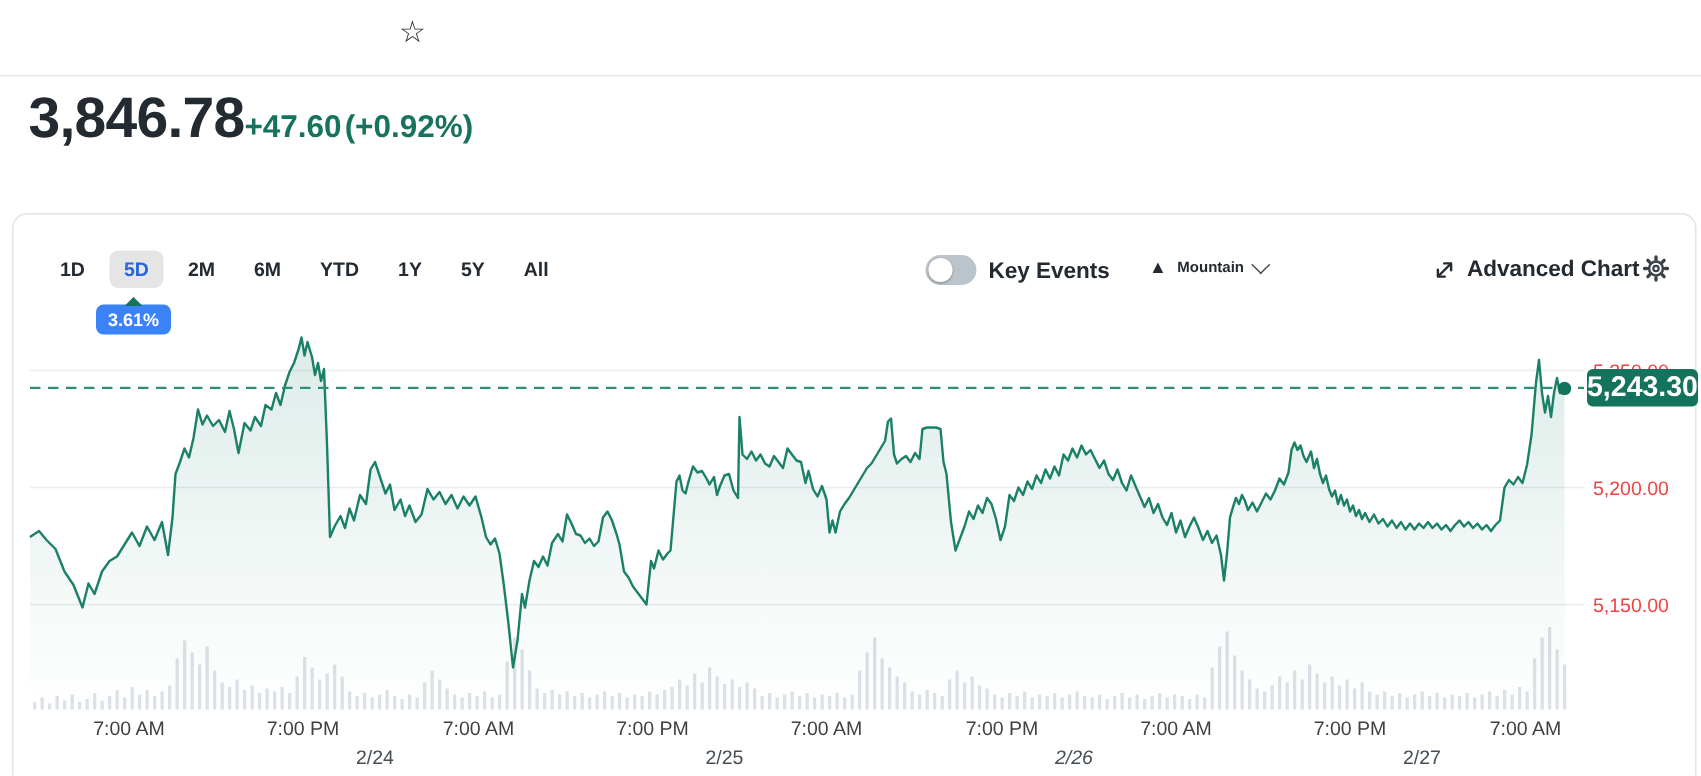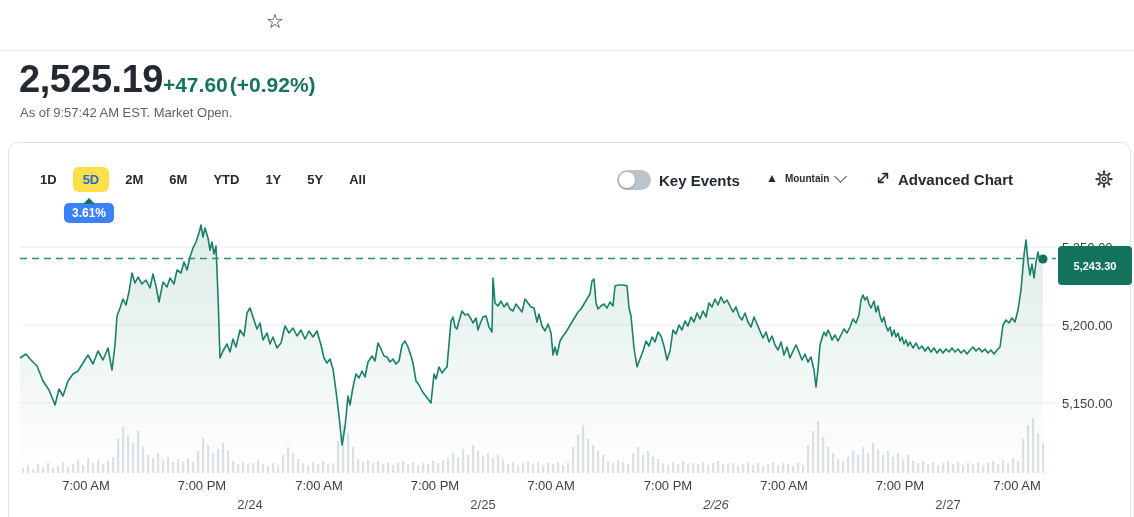--- a/index.html
+++ b/index.html
@@ -16,62 +16,61 @@
   .chg{font-size:21px;font-weight:700;color:#15735e;}
   .chg-pct{margin-left:2px;font-size:21px;font-weight:700;color:#15735e;}
   .asof{left:20px;top:105px;font-size:13px;color:#5b636b;}
 
   
   .card{left:8px;top:142px;width:1121px;height:400px;border:1px solid #e0e4e9;border-radius:10px;background:#fff;}
 
   
   .tabs{left:30px;top:167px;display:flex;gap:6px;align-items:center;}
   .tab{font-size:13px;font-weight:700;color:#232a31;padding:5px 10px;border-radius:6px;cursor:pointer;}
-  .tab.active{color:#2565e0;background:#fde047;}
+  .tab.active{color:#2565e0;background:#e5e5e5;}
   .range-badge{left:64px;top:203px;background:#3b82f6;color:#fff;font-size:12px;font-weight:700;
                padding:3px 8px;border-radius:5px;}
   .range-badge:before{content:"";position:absolute;top:-5px;left:19px;border-left:6px solid transparent;
                border-right:6px solid transparent;border-bottom:6px solid #14735c;}
 
   
   .toggle{left:617px;top:170px;width:34px;height:20px;border-radius:10px;background:#bcc4cb;cursor:pointer;}
   .knob{position:absolute;left:2px;top:2px;width:16px;height:16px;border-radius:50%;background:#fff;
         box-shadow:0 1px 2px rgba(0,0,0,.25);}
   .keyevents{left:659px;top:172px;font-size:15px;font-weight:700;}
   .mountain{left:766px;top:171px;display:flex;align-items:center;gap:7px;cursor:pointer;}
   .mountain .tri{font-size:12px;color:#232a31;}
   .mountain .lbl{font-size:10px;font-weight:600;}
   .chev{width:8px;height:8px;border-right:1.6px solid #444c54;border-bottom:1.6px solid #444c54;
         transform:rotate(45deg);margin-top:-4px;}
-  .advanced{left:876px;top:171px;display:flex;gap:8px;cursor:pointer;}
+  .advanced{left:956px;top:171px;display:flex;align-items:center;gap:8px;cursor:pointer;}
   .advanced .lbl{font-size:15px;font-weight:700;}
   .gearbox{left:1095px;top:170px;cursor:pointer;}
 
   
-  .ylab{position:absolute;left:1062px;font-size:13px;color:#404040;}
+  .ylab{position:absolute;left:1062px;font-size:13px;color:#ef4444;}
   .xlab{position:absolute;font-size:13px;color:#404040;transform:translateX(-50%);top:478px;}
   .xdate{position:absolute;font-size:13px;color:#474f57;transform:translateX(-50%);top:497px;}
-  .pricebadge{left:1058px;top:246px;width:74px;height:39px;background:#14735c;border-radius:4px;
-              color:#fff;font-size:11px;font-weight:700;display:flex;align-items:center;justify-content:center;z-index:5;}
+  .pricebadge{left:1058px;top:246px;width:74px;height:25px;background:#14735c;border-radius:4px;
+              color:#fff;font-size:19px;font-weight:700;display:flex;align-items:center;justify-content:center;z-index:5;}
   svg.chart{position:absolute;left:0;top:0;pointer-events:none;}
 </style>
 </head>
 <body>
 
 <div id="app">
 
   <div class="abs star">☆</div>
   <div class="abs divider"></div>
 
   <div class="abs price-row">
-    <span class="price">2,525.19</span>
+    <span class="price">3,846.78</span>
     <span class="chg">+47.60</span>
     <span class="chg-pct">(+0.92%)</span>
   </div>
-  <div class="abs asof">As of 9:57:42 AM EST. Market Open.</div>
 
   <div class="abs card"></div>
 
   <div class="abs tabs">
       <span class="tab">1D</span>
       <span class="tab active">5D</span>
       <span class="tab">2M</span>
       <span class="tab">6M</span>
       <span class="tab">YTD</span>
       <span class="tab">1Y</span>

